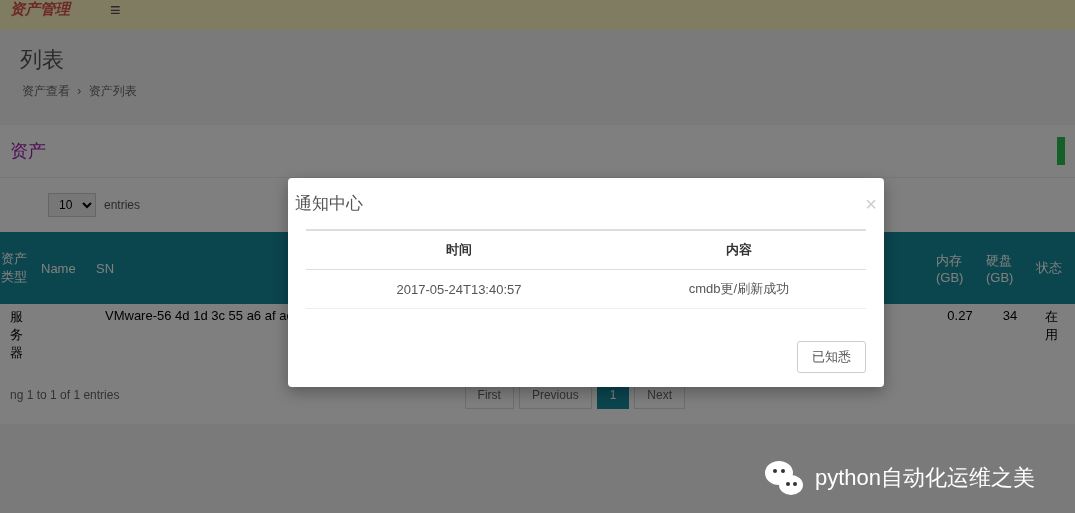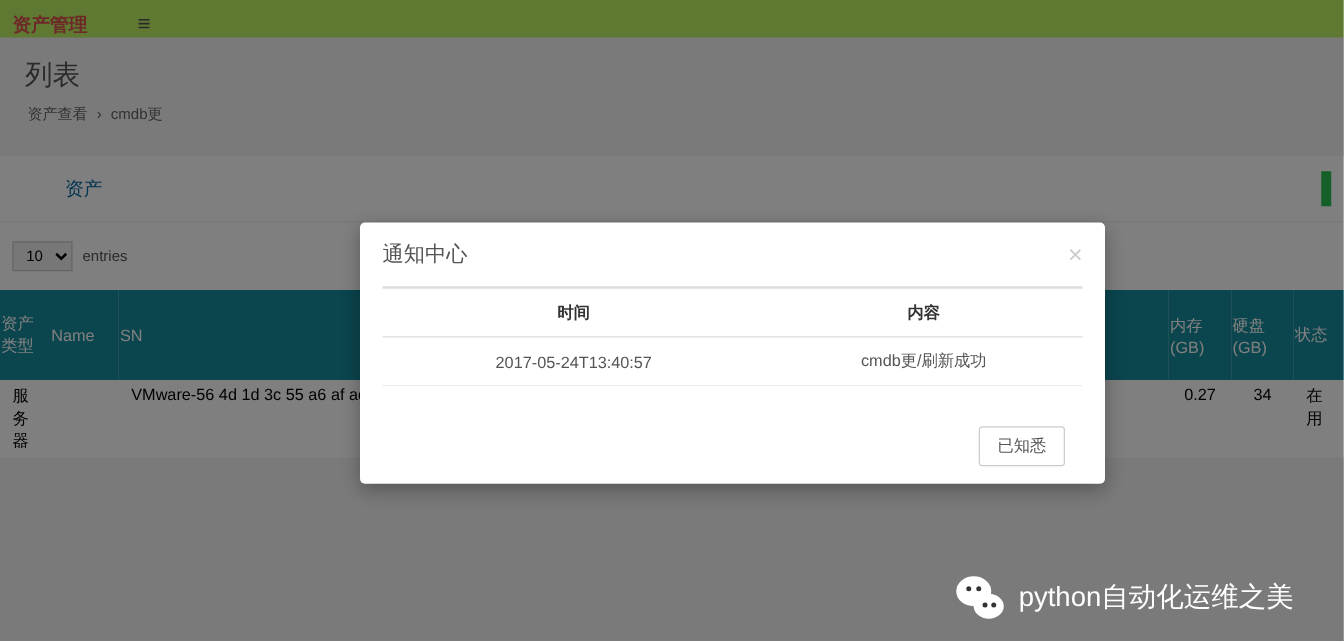--- a/index.html
+++ b/index.html
@@ -15,25 +15,26 @@
     }
     
     .backdrop {
       position: absolute;
       inset: 0;
       background: rgba(0,0,0,0.5);
       z-index: 100;
     }
     
     .header-bar {
-      background: #bef264;
+      background: #fef9c3;
       height: 30px;
       display: flex;
-      align-items: flex-end;
+      align-items: flex-start;
       padding: 0 10px;
+      font-style: italic;
     }
     .brand {
       color: #d9534f;
       font-weight: bold;
       font-size: 15px;
       margin-right: 40px;
     }
     .hamburger {
       cursor: pointer;
       font-size: 18px;
@@ -59,39 +60,40 @@
       background: #fff;
       margin-top: 15px;
     }
     .panel-header {
       padding: 12px 10px;
       border-bottom: 1px solid #eee;
       display: flex;
       justify-content: space-between;
       align-items: center;
     }
-    .panel-title { font-size: 15px; color: #0369a1; margin-left: 42px; }
+    .panel-title { font-size: 18px; color: #a21caf; }
     .green-btn {
       width: 8px;
       height: 28px;
       background: #2bbf50;
     }
     
     .entries-row {
       padding: 15px 10px;
       display: flex;
       align-items: center;
       gap: 8px;
       font-size: 12px;
       color: #555;
     }
     .entries-select {
       padding: 3px 6px;
       border: 1px solid #ccc;
       font-size: 12px;
+      margin-left: 38px;
     }
     
     .data-table {
       width: 100%;
       border-collapse: collapse;
     }
     .data-table thead {
       background: #168a9c;
       color: #fff;
     }
@@ -146,21 +148,21 @@
       position: absolute;
       top: 178px;
       left: 288px;
       width: 596px;
       background: #fff;
       z-index: 200;
       box-shadow: 0 5px 15px rgba(0,0,0,0.3);
       border-radius: 4px;
     }
     .modal-header {
-      padding: 14px 18px;
+      padding: 14px 7px;
       display: flex;
       justify-content: space-between;
       align-items: center;
     }
     .modal-title {
       font-size: 17px;
       color: #555;
       font-weight: 400;
     }
     .modal-close {
@@ -185,21 +187,21 @@
       font-size: 13px;
     }
     .modal-table td {
       border-bottom: 1px solid #eee;
       padding: 10px;
       text-align: center;
       color: #555;
       font-size: 13px;
     }
     .modal-footer {
-      padding: 14px 32px;
+      padding: 14px 18px;
       display: flex;
       justify-content: flex-end;
     }
     .ack-btn {
       padding: 6px 14px;
       background: #fff;
       border: 1px solid #ccc;
       color: #555;
       cursor: pointer;
       font-size: 13px;
@@ -254,21 +256,21 @@
 <div class="header-bar">
   <span class="brand">资产管理</span>
   <span class="hamburger">≡</span>
 </div>
 
 <div class="page-title-area">
   <h1 class="page-title">列表</h1>
   <div class="breadcrumb">
     <span>资产查看</span>
     <span>›</span>
-    <span>cmdb更</span>
+    <span>资产列表</span>
   </div>
 </div>
 
 <div class="panel">
   <div class="panel-header">
     <span class="panel-title">资产</span>
     <div class="green-btn"></div>
   </div>
 
   <div class="entries-row">
@@ -296,20 +298,29 @@
         <td></td>
         <td>VMware-56 4d 1d 3c 55 a6 af ad 92 ee 63 85 d1 c6</td>
         <td></td>
         <td class="col-mem">0.27</td>
         <td class="col-disk">34</td>
         <td>在用</td>
       </tr>
     </tbody>
   </table>
 
+  <div class="table-footer">
+    <span>ng 1 to 1 of 1 entries</span>
+    <div class="pagination">
+      <button class="page-btn">First</button>
+      <button class="page-btn">Previous</button>
+      <button class="page-btn active">1</button>
+      <button class="page-btn">Next</button>
+    </div>
+  </div>
 </div>
 
 <div class="backdrop"></div>
 
 <div class="modal">
   <div class="modal-header">
     <span class="modal-title">通知中心</span>
     <span class="modal-close">×</span>
   </div>
   <div class="modal-body">

